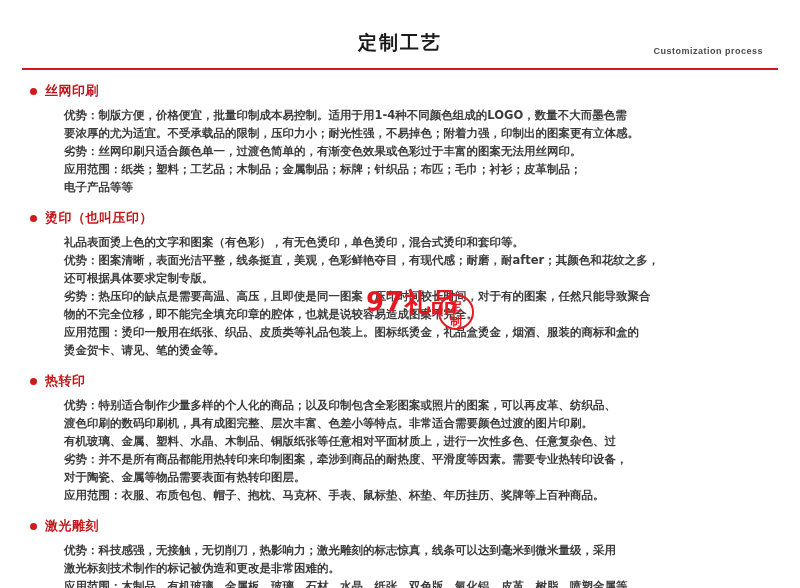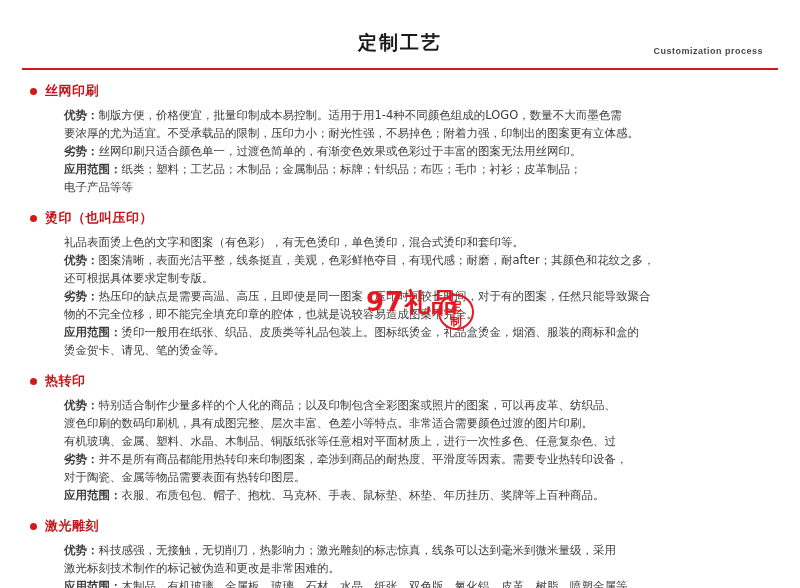--- a/index.html
+++ b/index.html
@@ -91,20 +91,21 @@
     padding-left: 42px;
     margin-bottom: 1px;
   }
   .para .lbl {
     flex: none;
     white-space: nowrap;
     font-weight: bold;
   }
   .para .txt {
     flex: 1;
+    font-weight: bold;
   }
   .watermark {
     position: absolute;
     left: 366px;
     top: 285px;
     pointer-events: none;
     user-select: none;
   }
   .wm-text {
     font-size: 26px;

